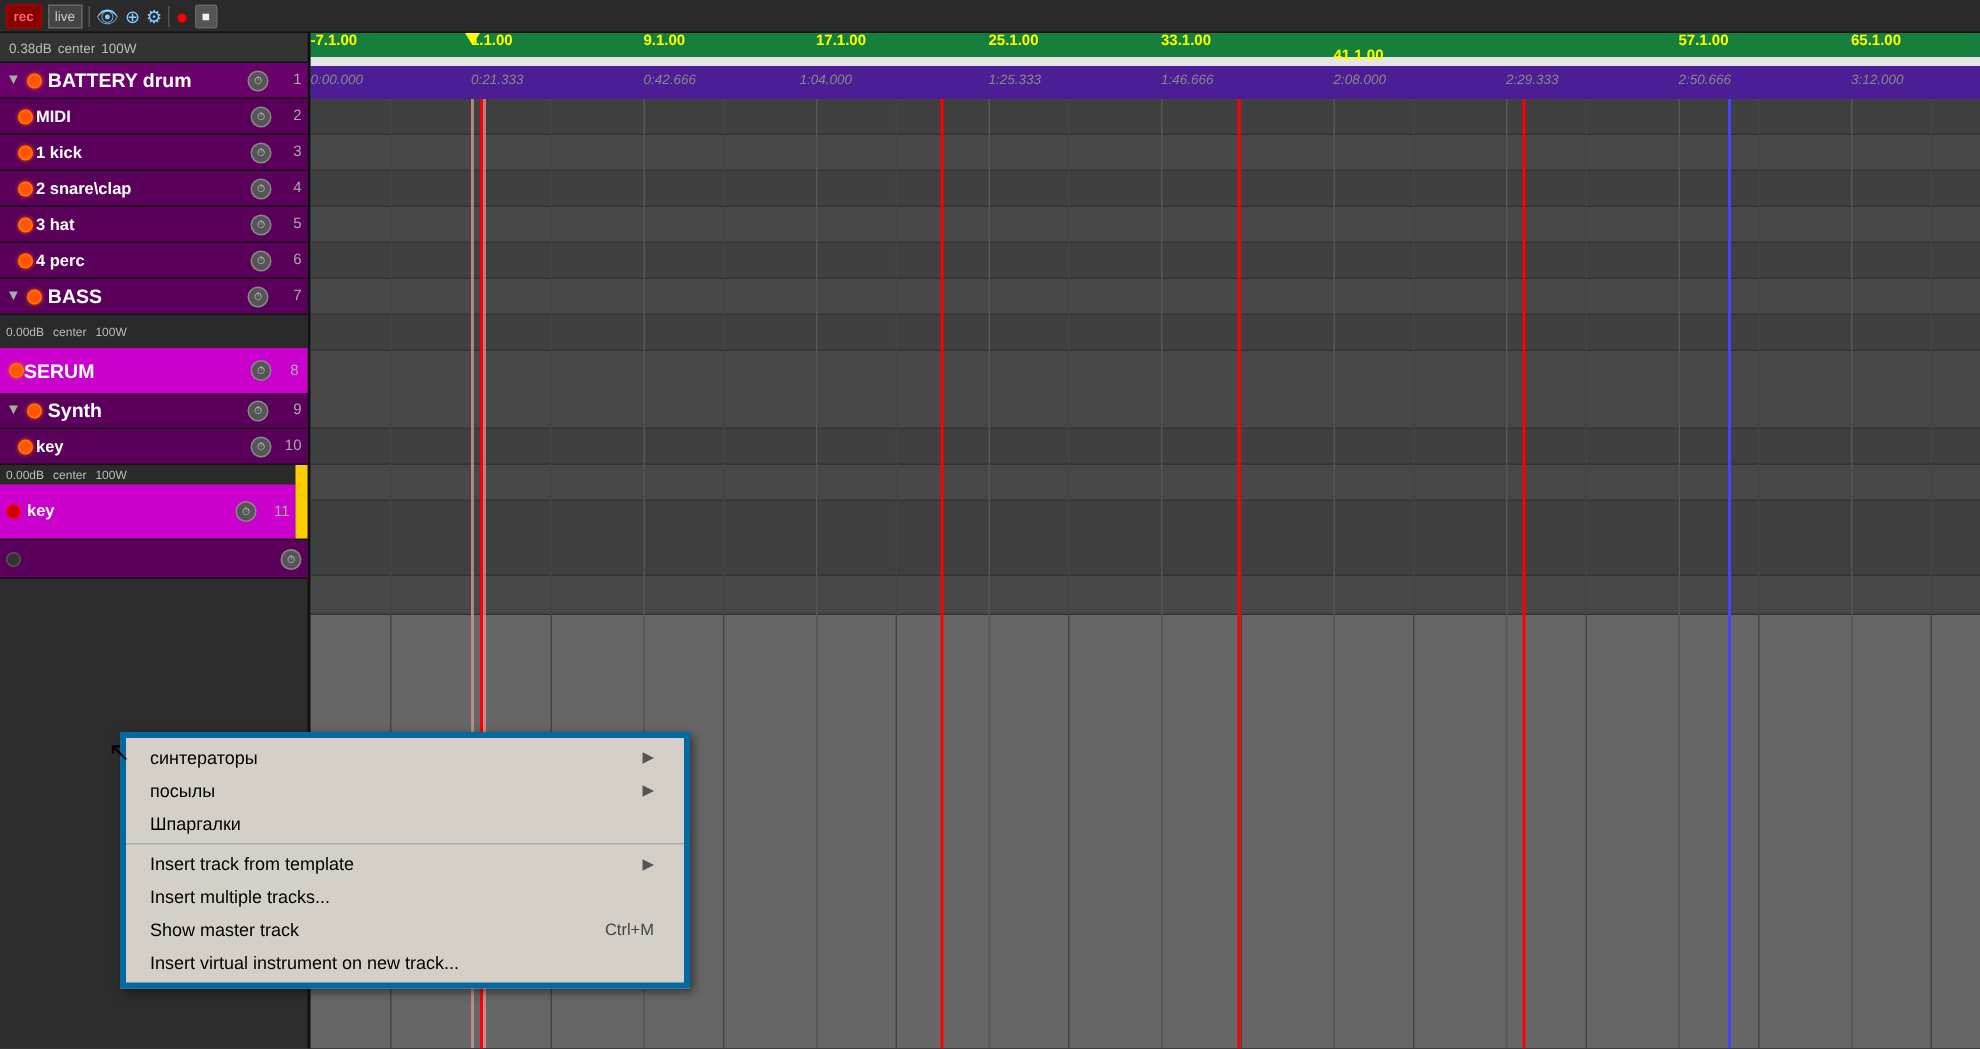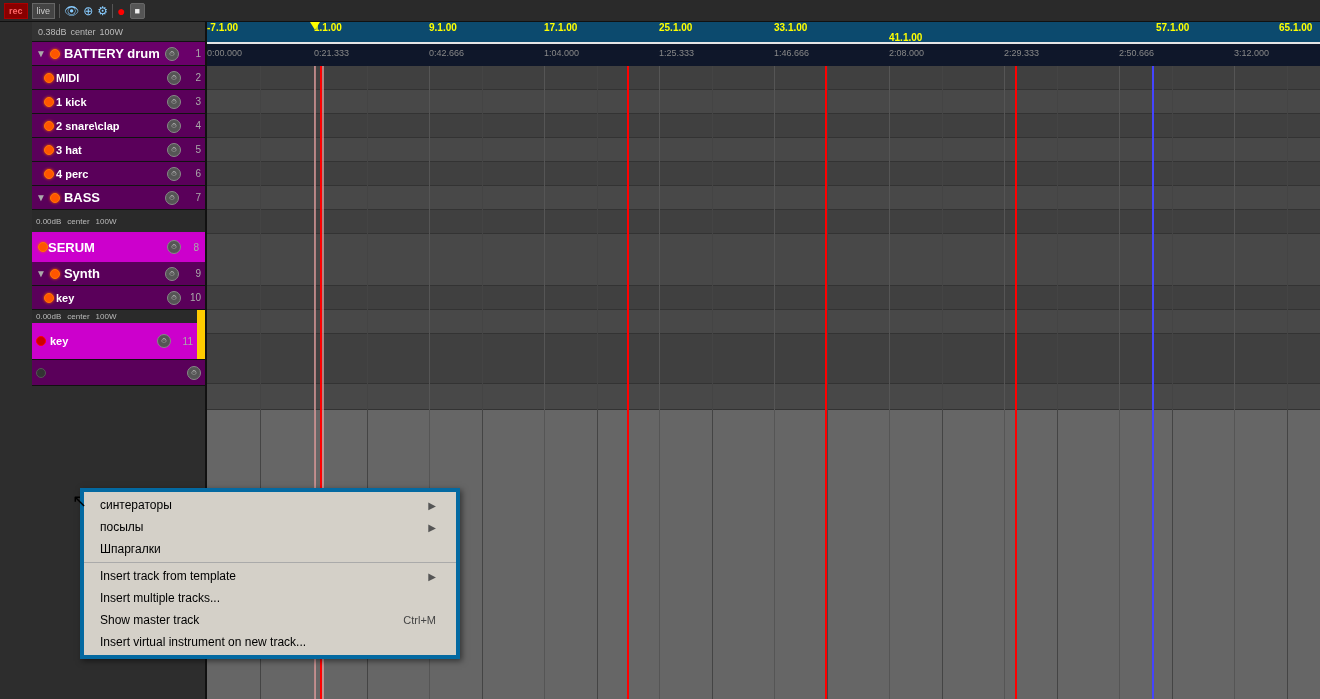--- a/index.html
+++ b/index.html
@@ -34,21 +34,20 @@
     }
 
     
     #track-panel {
       width: 207px;
       background: #2d2d2d;
       flex-shrink: 0;
       display: flex;
       flex-direction: column;
       border-right: 2px solid #111;
-      padding-left: 32px;
     }
 
     
     .vol-bar {
       height: 20px;
       background: #333;
       display: flex;
       align-items: center;
       padding: 0 6px;
       font-size: 9px;
@@ -87,32 +86,33 @@
     #timeline {
       height: 44px;
       background: #2a2a2a;
       border-bottom: 2px solid #111;
       position: relative;
       flex-shrink: 0;
     }
 
     #timeline-top {
       height: 22px;
-      background: #0c4a6e;
+      background: #15803d;
       position: relative;
-      border-bottom: 2px solid #e5e5e5;
+      border-bottom: 6px solid #e5e5e5;
       display: flex;
       align-items: center;
     }
     #timeline-bottom {
       height: 22px;
-      background: #0f172a;
+      background: #4c1d95;
       position: relative;
       display: flex;
       align-items: center;
+      font-style: italic;
     }
 
     .time-marker {
       position: absolute;
       top: 0;
       color: #ffff00;
       font-size: 10px;
       font-weight: bold;
       white-space: nowrap;
     }
@@ -459,30 +459,30 @@
       <div id="timeline-top">
 
         <span class="time-marker" style="left:0px;">-7.1.00</span>
         <span class="time-marker" style="left:107px;">1.1.00</span>
         <span class="time-marker" style="left:222px;">9.1.00</span>
         <span class="time-marker" style="left:337px;">17.1.00</span>
         <span class="time-marker" style="left:452px;">25.1.00</span>
         <span class="time-marker" style="left:567px;">33.1.00</span>
         <span class="time-marker" style="left:682px;margin-top:10px;">41.1.00</span>
         <span class="time-marker" style="left:797px;margin-top:36px;">49.1.00</span>
-        <span class="time-marker" style="left:949px;">57.1.00</span>
-        <span class="time-marker" style="left:1072px;">65.1.00</span>
+        <span class="time-marker" style="left:912px;">57.1.00</span>
+        <span class="time-marker" style="left:1027px;">65.1.00</span>
 
         <div class="yellow-marker" style="left:103px;"></div>
       </div>
       <div id="timeline-bottom">
         <span class="time-sub" style="left:0px;">0:00.000</span>
         <span class="time-sub" style="left:107px;">0:21.333</span>
         <span class="time-sub" style="left:222px;">0:42.666</span>
-        <span class="time-sub" style="left:337px;">1:04.000</span>
+        <span class="time-sub" style="left:326px;">1:04.000</span>
         <span class="time-sub" style="left:452px;">1:25.333</span>
         <span class="time-sub" style="left:567px;">1:46.666</span>
         <span class="time-sub" style="left:682px;">2:08.000</span>
         <span class="time-sub" style="left:797px;">2:29.333</span>
         <span class="time-sub" style="left:912px;">2:50.666</span>
         <span class="time-sub" style="left:1027px;">3:12.000</span>
 
       </div>
     </div>
 

